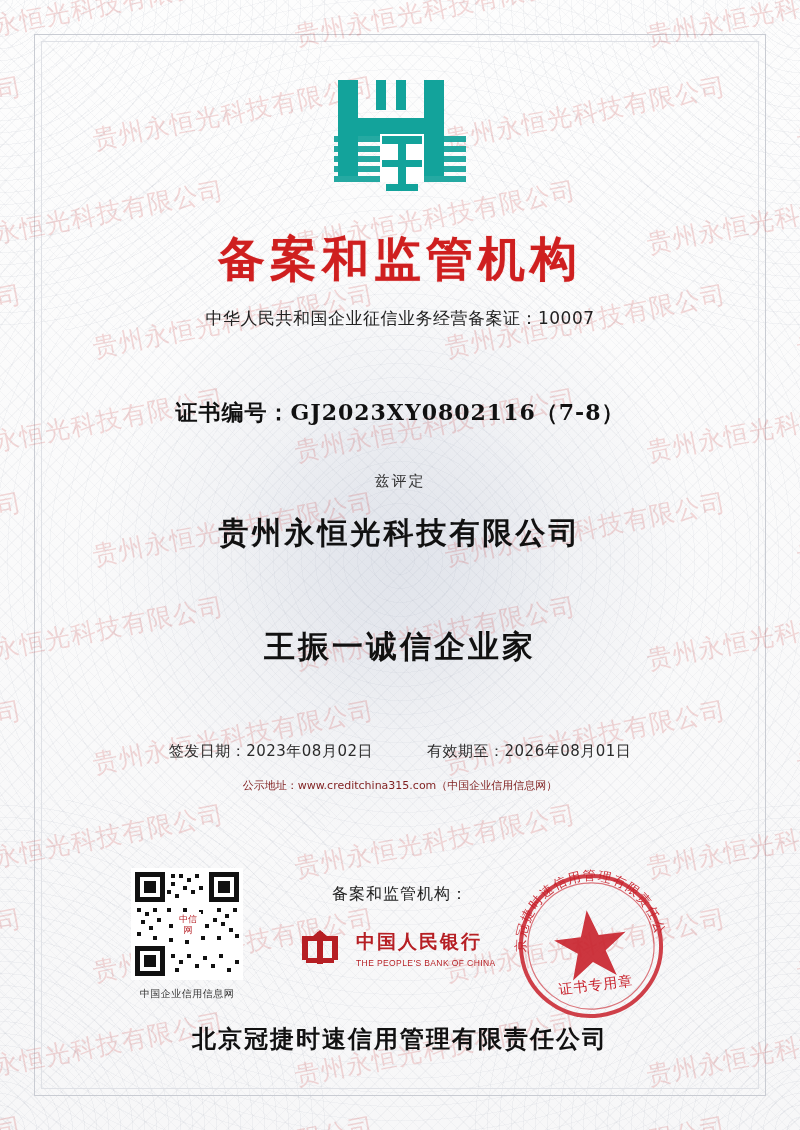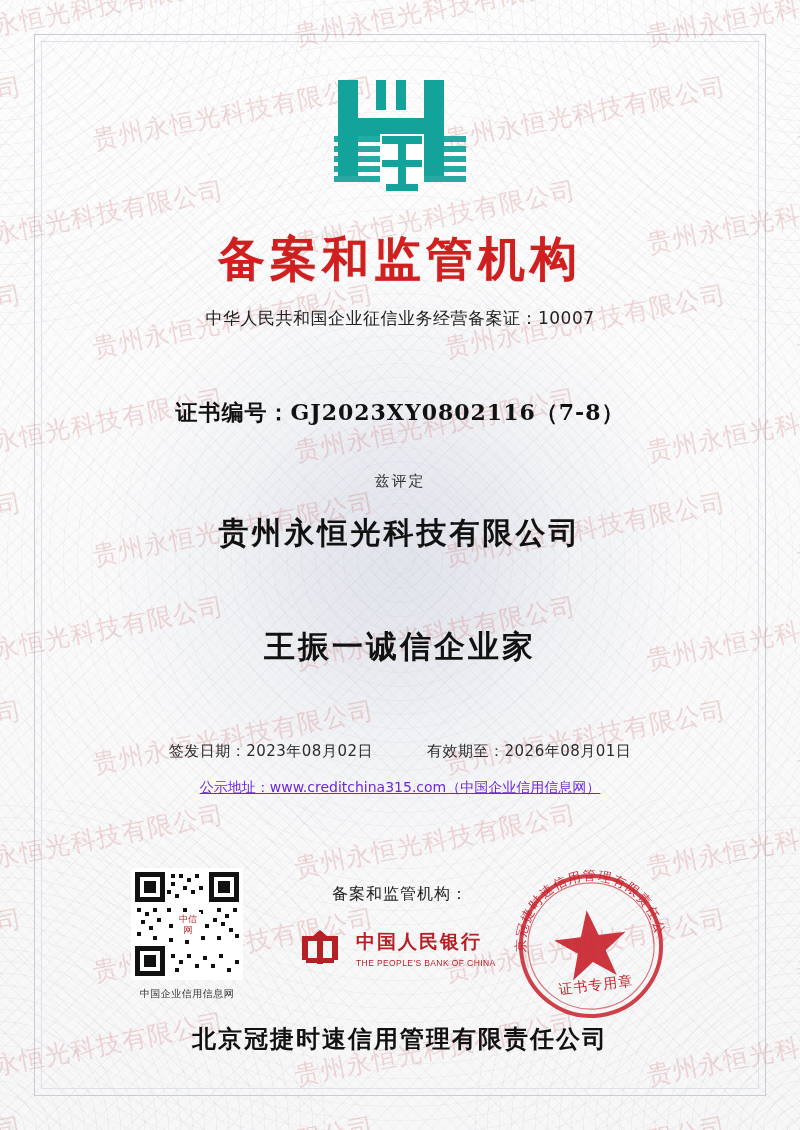--- a/index.html
+++ b/index.html
@@ -164,24 +164,23 @@
     font-family: "DejaVu Sans", sans-serif;
     font-size: 15px;
     color: #2b2b2b;
     letter-spacing: 0.5px;
   }
 
   .urls {
     margin-top: 16px;
     text-align: center;
     font-family: "DejaVu Sans", sans-serif;
-    font-size: 14px;
-    color: #6d28d9;
+    font-size: 11px;
+    color: #7f1d1d;
     line-height: 1.55;
-    text-decoration: underline;
   }
   .urls .line2 { display: block; }
 
   .regulator-label {
     position: absolute;
     top: 884px;
     left: 0;
     width: 100%;
     text-align: center;
     font-family: "DejaVu Sans", sans-serif;

